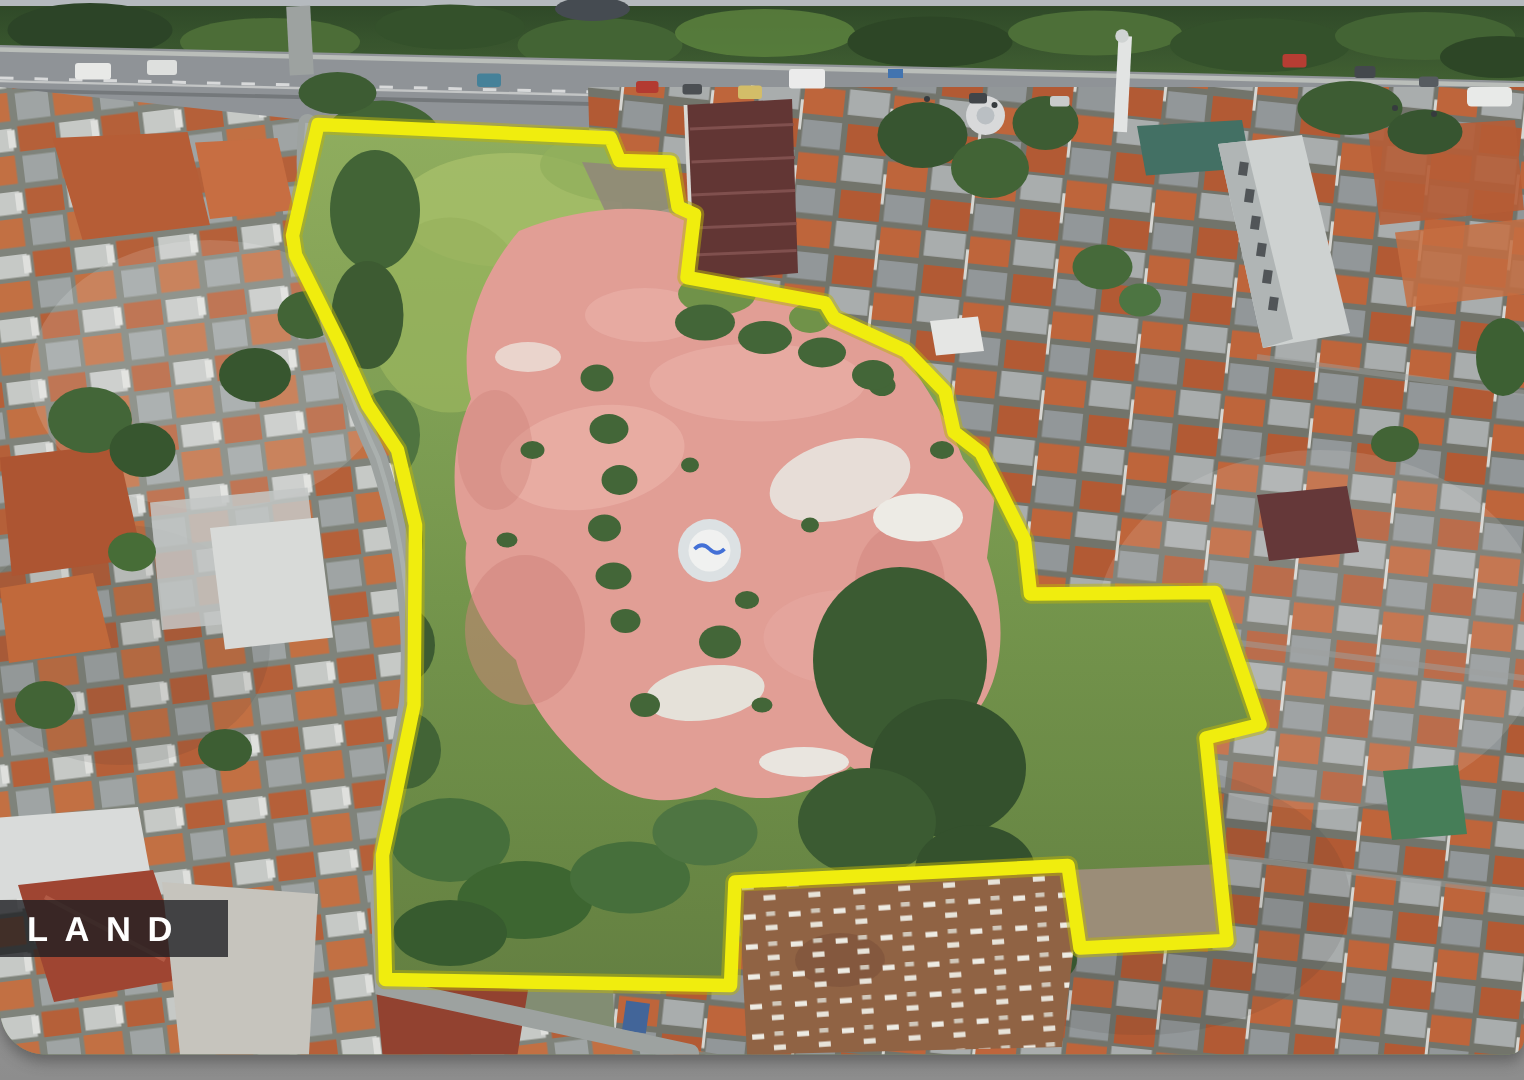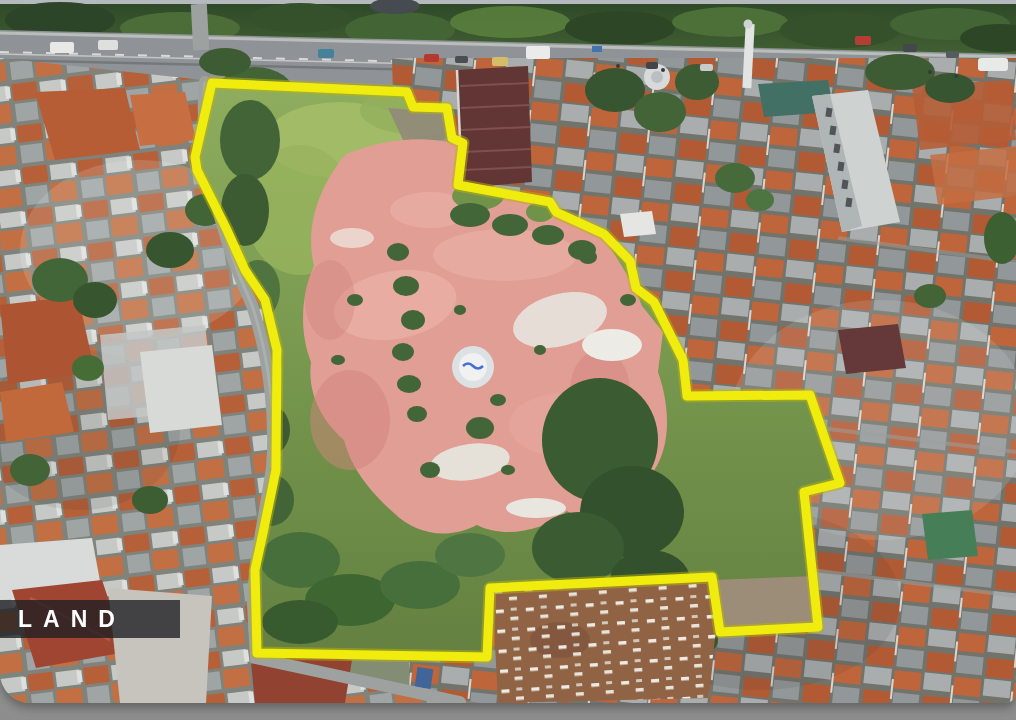--- a/index.html
+++ b/index.html
@@ -10,21 +10,21 @@
   }
   .frame{position:absolute;inset:0;}
   .photo{
     position:absolute;top:0;left:0;width:1016px;height:703px;
     border-radius:0 0 10px 30px;overflow:hidden;
     box-shadow:0 5px 9px rgba(50,50,50,.45);
     background:#7e8a6e;
   }
   .photo svg{display:block;}
   .land-label{
-    position:absolute;left:0;top:600px;width:180px;height:38px;
+    position:absolute;left:0;top:600px;width:152px;height:38px;
     background:var(--label-bg,rgba(28,30,33,.78));
     color:var(--label-text,#fff);
     display:flex;align-items:center;
     padding-left:18px;box-sizing:border-box;
     font-size:23px;font-weight:600;letter-spacing:11px;
   }
 </style>
 </head>
 <body style="--outline: #F2EF04; --pink: #E29B92; --label-bg: rgba(28,30,33,0.78); --label-text: #FFFFFF;">
 

